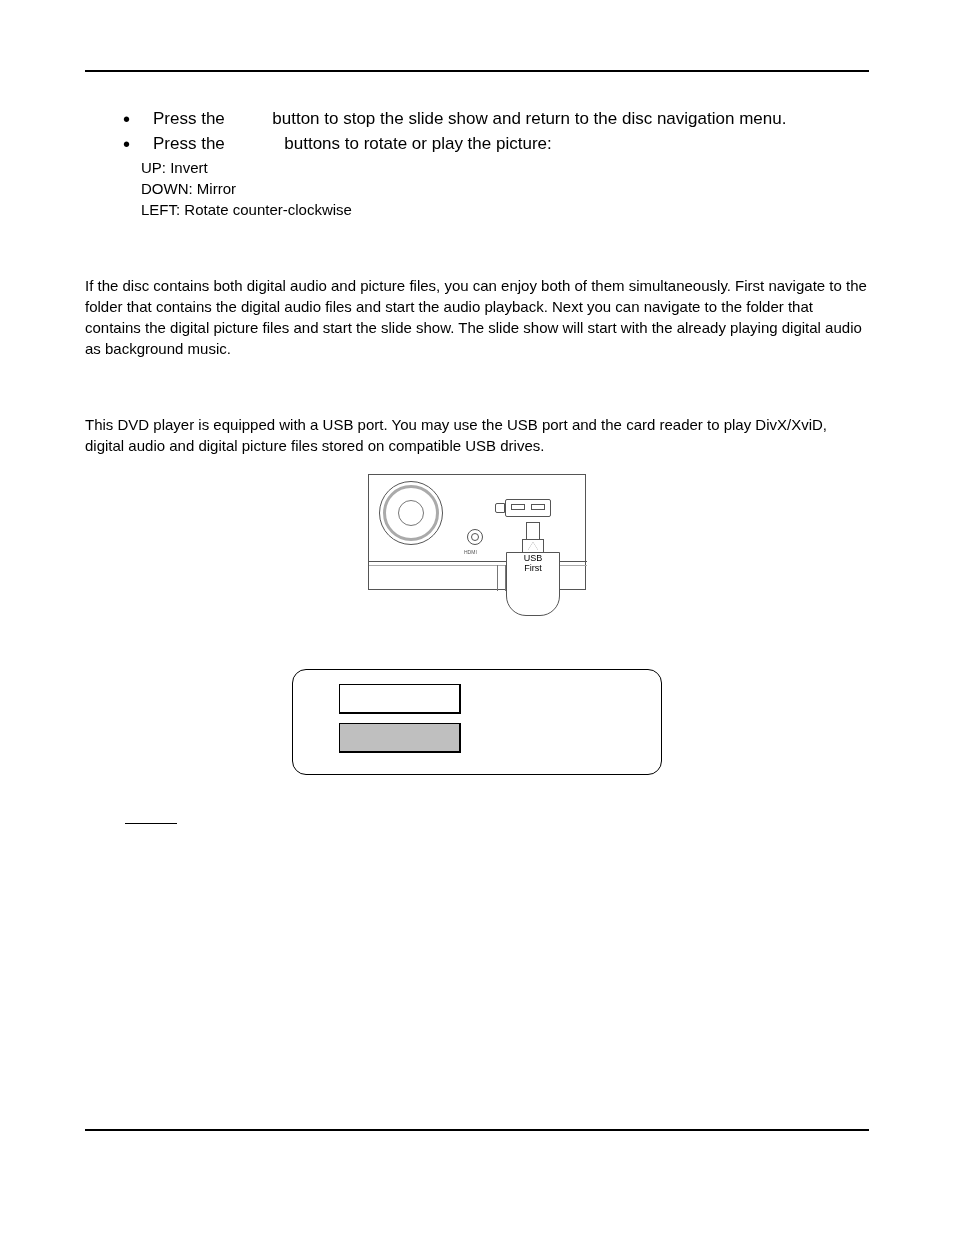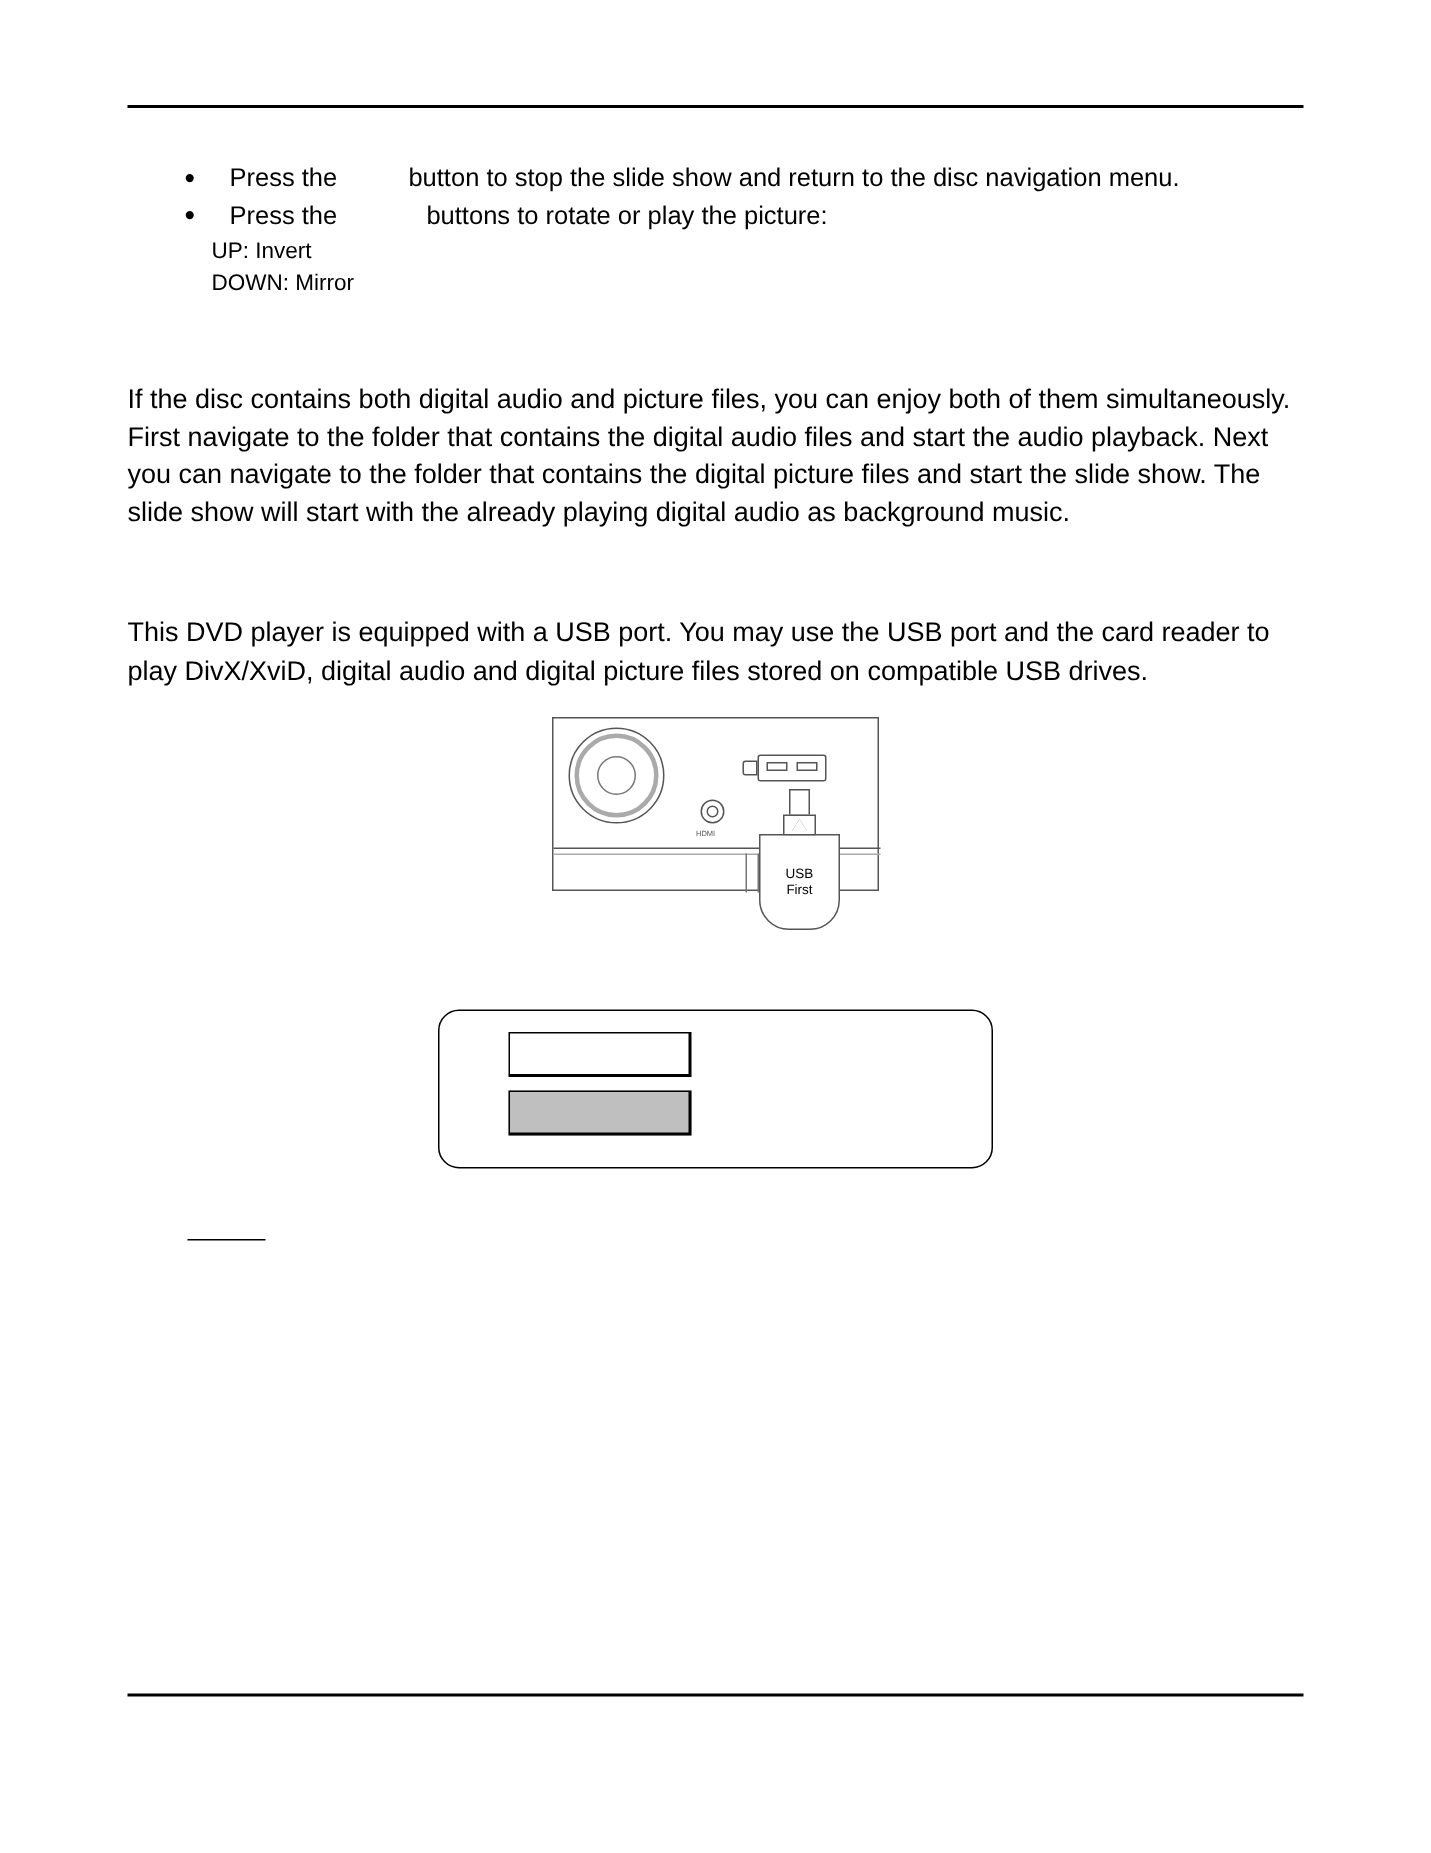--- a/index.html
+++ b/index.html
@@ -34,21 +34,21 @@
     top: -2px;
     font-size: 20px;
   }
   .indent-block {
     margin-left: 56px;
     font-size: 15px;
     line-height: 1.4;
   }
   .section-gap { height: 55px; }
   .body-text {
-    font-size: 18px;
+    font-size: 15px;
     line-height: 1.4;
   }
   .diagram-container {
     width: 100%;
     display: flex;
     justify-content: center;
     margin: 18px 0;
   }
   .device-diagram {
     width: 218px;
@@ -225,21 +225,20 @@
   .usb-body {
     width: 54px;
     height: 64px;
     border: 1px solid #555;
     border-radius: 0 0 20px 20px;
     margin: -1px auto 0 auto;
     background: #fff;
     display: flex;
     flex-direction: column;
     align-items: center;
-    justify-content: center;
     font-size: 9px;
     line-height: 1.2;
   }
   .menu-box-container {
     display: flex;
     justify-content: center;
     margin-top: 45px;
   }
   .menu-box {
     width: 370px;
@@ -291,20 +290,21 @@
   <li>
     <span>Press the </span>
     <span style="display:inline-block;width:50px;"></span>
     <span> buttons to rotate or play the picture:</span>
   </li>
 </ul>
 
 <div class="indent-block">
   <div>UP: Invert</div>
   <div>DOWN: Mirror</div>
+  <div>LEFT: Rotate counter-clockwise</div>
 </div>
 
 <div class="section-gap"></div>
 
 <p class="body-text">If the disc contains both digital audio and picture files, you can enjoy both of them simultaneously.  First navigate to the folder that contains the digital audio files and start the audio playback.  Next you can navigate to the folder that contains the digital picture files and start the slide show.  The slide show will start with the already playing digital audio as background music.</p>
 
 <div class="section-gap"></div>
 
 <p class="body-text">This DVD player is equipped with a USB port. You may use the USB port and the card reader to play DivX/XviD, digital audio and digital picture files stored on compatible USB drives.</p>
 

